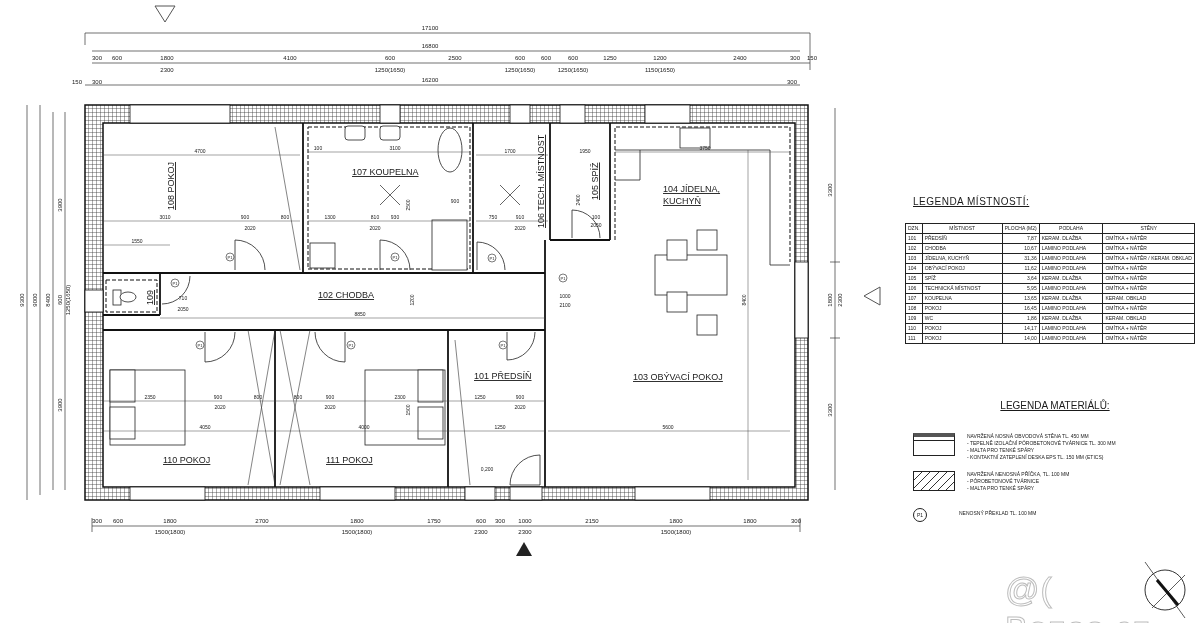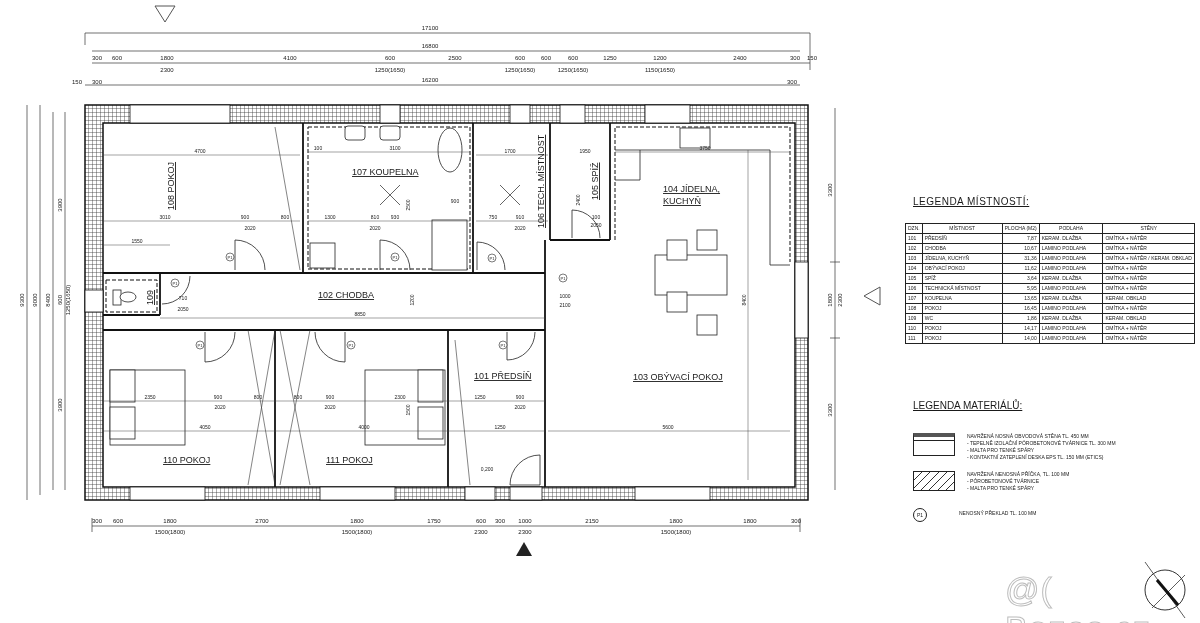--- a/index.html
+++ b/index.html
@@ -6,21 +6,21 @@
   body{width:1200px;height:623px;position:relative;overflow:hidden;font-family:"Liberation Sans",sans-serif;color:#1a1a1a;}
   svg text{font-family:"Liberation Sans",sans-serif;fill:#1a1a1a;}
   .plan{position:absolute;left:0;top:0;}
   .legend{position:absolute;left:905px;top:196px;width:292px;}
   .legend-title{font-size:10px;letter-spacing:0.5px;text-decoration:underline;margin:0 0 16px 8px;}
   table.rooms{border-collapse:collapse;width:290px;font-size:5px;}
   table.rooms th,table.rooms td{border:1px solid #222;padding:0 2px;height:9px;line-height:8px;vertical-align:top;white-space:nowrap;}
   table.rooms th{font-weight:normal;text-align:center;}
   td.num{text-align:right;}
   .mat{position:absolute;left:905px;top:400px;width:292px;font-size:5px;}
-  .mat-title{font-size:10px;text-decoration:underline;margin:0 0 22px 8px;}
+  .mat-title{font-size:10px;text-decoration:underline;margin:0 0 22px 8px;text-align:center;}
   .mat-row{display:flex;align-items:flex-start;margin-bottom:10px;}
   .swatch{width:40px;height:18px;border:1px solid #222;margin-left:8px;margin-right:12px;flex:none;}
   .swatch.wall{background:linear-gradient(#fff 0,#fff 3px,#222 3px,#222 4px,#fff 4px);background-color:#fff;border-top:4px solid #555;}
   .swatch.part{background:repeating-linear-gradient(135deg,#fff 0,#fff 5px,#333 5px,#333 6px);}
   .mat-lines div{line-height:7px;}
   .p1{width:12px;height:12px;border:1px solid #222;border-radius:50%;font-size:5px;display:flex;align-items:center;justify-content:center;margin-left:8px;margin-right:32px;flex:none;}
   .watermark{position:absolute;left:1005px;top:570px;font-size:34px;color:#fff;-webkit-text-stroke:1px #bdbdbd;letter-spacing:1px;}
 </style>
 </head>
 <body>

